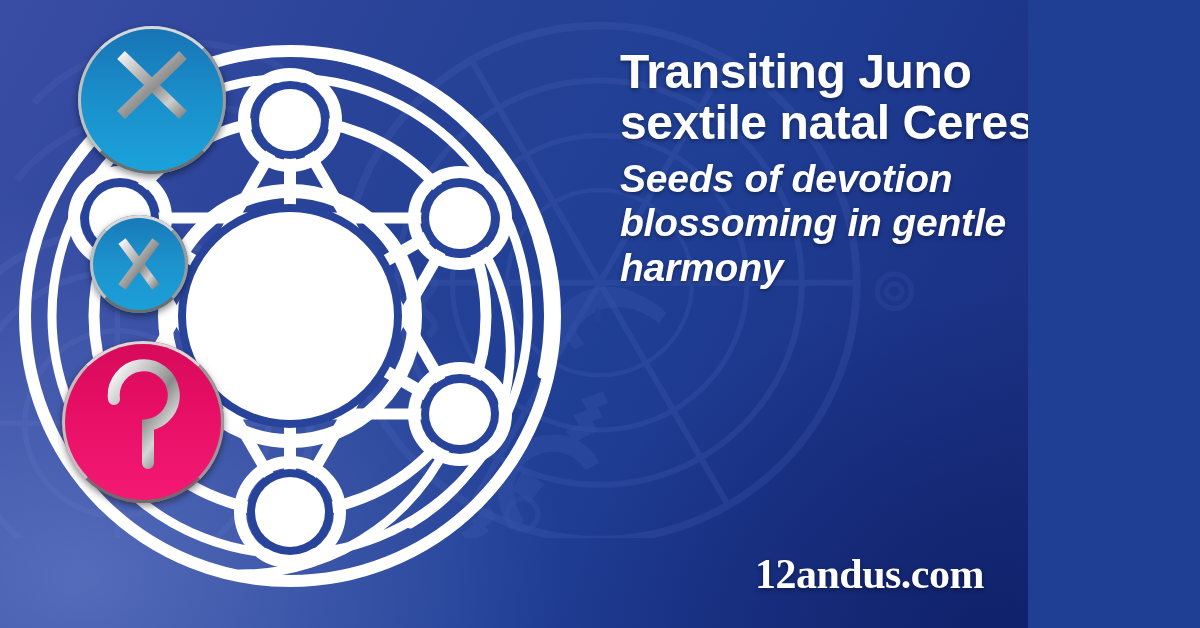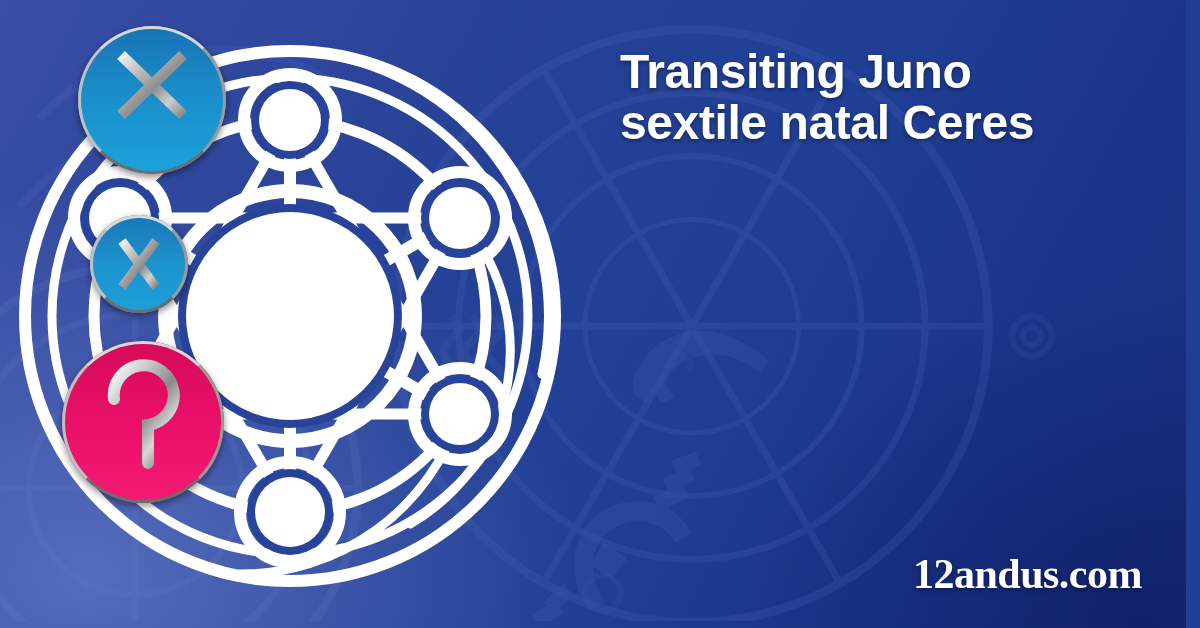--- a/index.html
+++ b/index.html
@@ -4,21 +4,21 @@
 <style>
   * { margin:0; padding:0; box-sizing:border-box; }
   html, body { width:1200px; height:628px; overflow:hidden; }
   body {
     font-family: "Liberation Sans", sans-serif;
     background:#1f3f95;
   }
 
   #banner {
     position:relative;
-    width:1186px; height:628px;
+    width:1028px; height:628px;
     overflow:hidden;
     background:
       radial-gradient(ellipse 780px 620px at 8% 92%, rgba(120,140,215,0.55) 0%, rgba(120,140,215,0.0) 62%),
       radial-gradient(ellipse 700px 560px at 96% 100%, rgba(8,22,90,0.55) 0%, rgba(8,22,90,0) 60%),
       linear-gradient(118deg, #3a4da5 0%, #274296 34%, #1f3f95 58%, #1c3488 80%, #1a2f7e 100%);
   }
 
   
   #watermark {
     position:absolute; inset:0;
@@ -315,17 +315,20 @@
                  L 58 104"></path>
 
         <line x1="30" y1="88" x2="86" y2="88"></line>
       </g>
     </svg>
   </div>
 
   <div id="textblock">
     <div id="title">Transiting Juno
 sextile natal Ceres</div>
+    <div id="subtitle">Seeds of devotion
+blossoming in gentle
+harmony</div>
   </div>
 
   <div id="brand">12andus.com</div>
 
 </div>
 
 </body></html>

